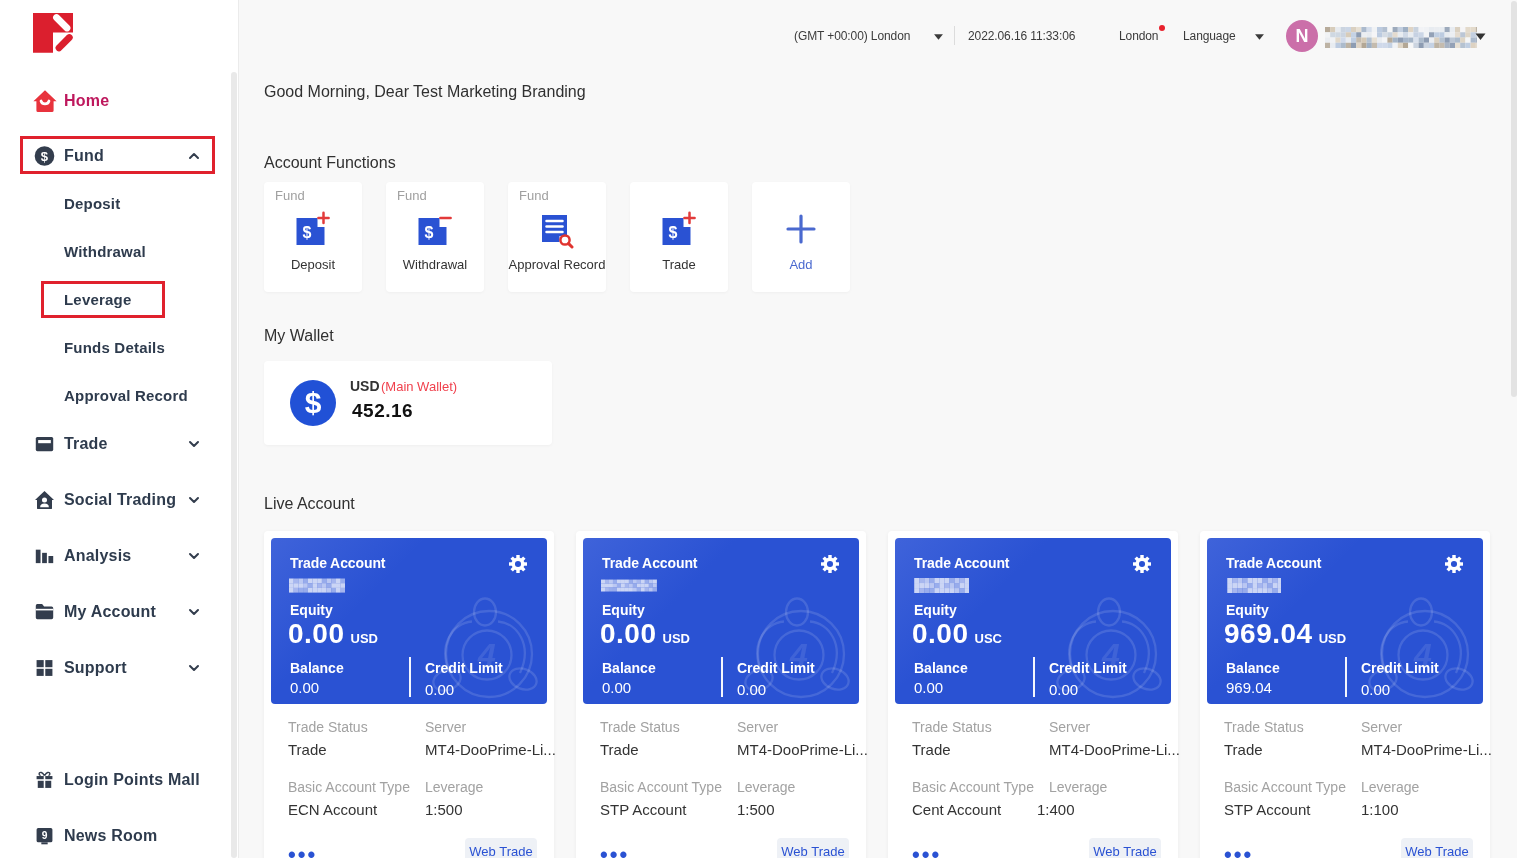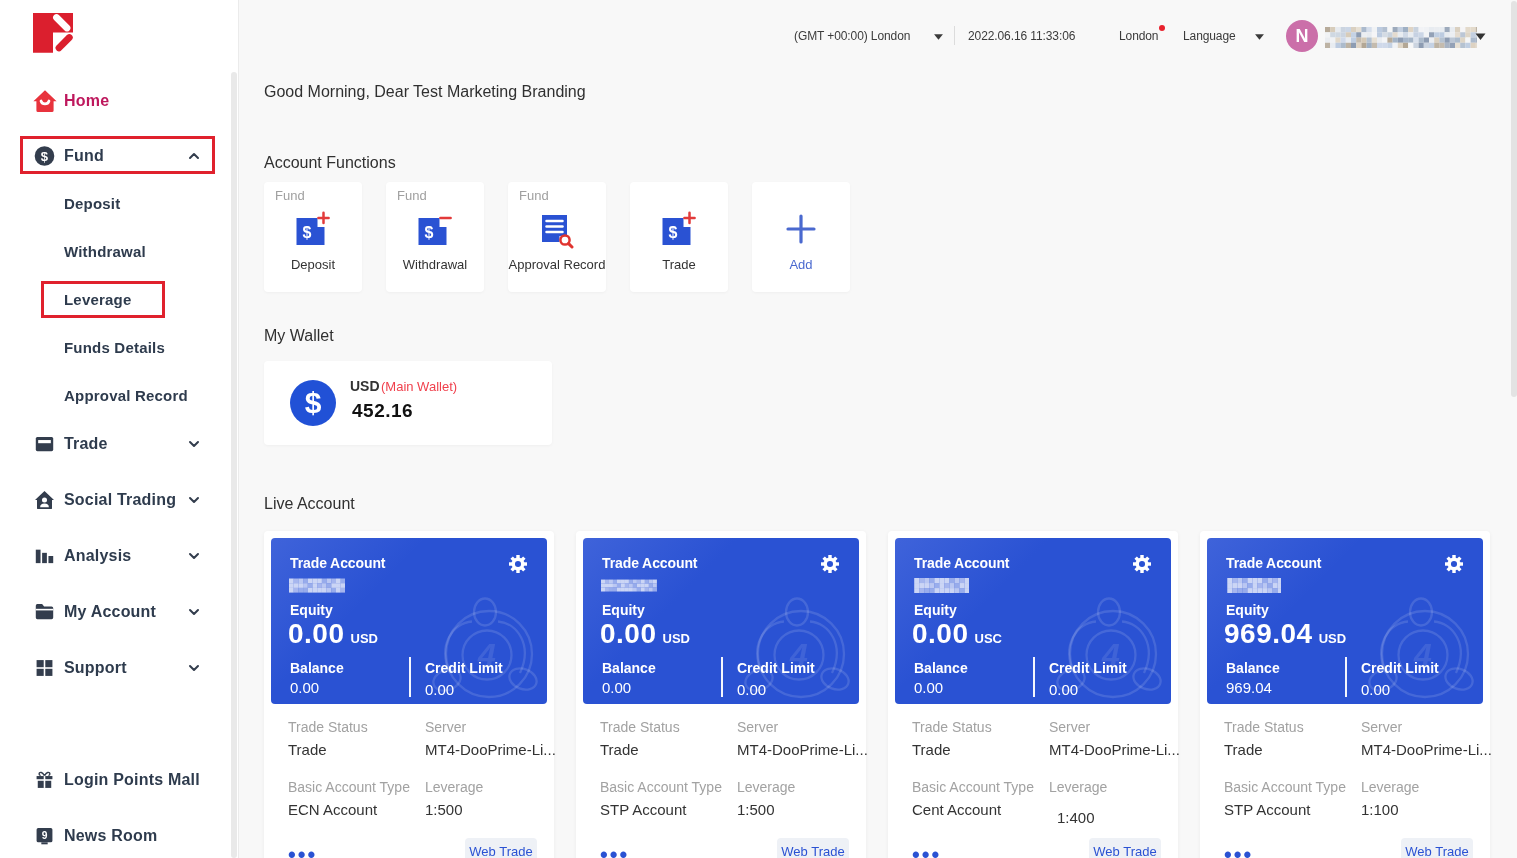--- a/index.html
+++ b/index.html
@@ -615,21 +615,21 @@
   <text x="105" y="99" font-size="32" font-style="italic" font-weight="bold" text-anchor="middle" fill="rgba(255,255,255,0.10)" stroke="none" font-family="Liberation Sans">4</text>
 </svg>
   </div>
   <span class="arow-l" style="left:24px; top:188px;">Trade Status</span>
   <span class="arow-v" style="left:24px; top:210px;">Trade</span>
   <span class="arow-l" style="left:161px; top:188px;">Server</span>
   <span class="arow-v" style="left:161px; top:210px;">MT4-DooPrime-Li...</span>
   <span class="arow-l" style="left:24px; top:248px;">Basic Account Type</span>
   <span class="arow-v" style="left:24px; top:270px;">Cent Account</span>
   <span class="arow-l" style="left:161px; top:248px;">Leverage</span>
-  <span class="arow-v" style="left:169px; top:270px;margin-top:8px;">1:400</span>
+  <span class="arow-v" style="left:149px; top:270px;">1:400</span>
   <span class="dots">•••</span>
   <div class="wtbtn">Web Trade</div>
   </div>
 <div class="acard" style="left:1200px;" id="ac4">
   <div class="bluep">
     <span class="bp-title">Trade Account</span>
     <svg class="gear" viewBox="-10 -10 20 20">
         <g fill="#fff">
           <circle r="7.2"></circle>
           <rect x="-1.9" y="-10" width="3.8" height="4.5" transform="rotate(0)"></rect>

